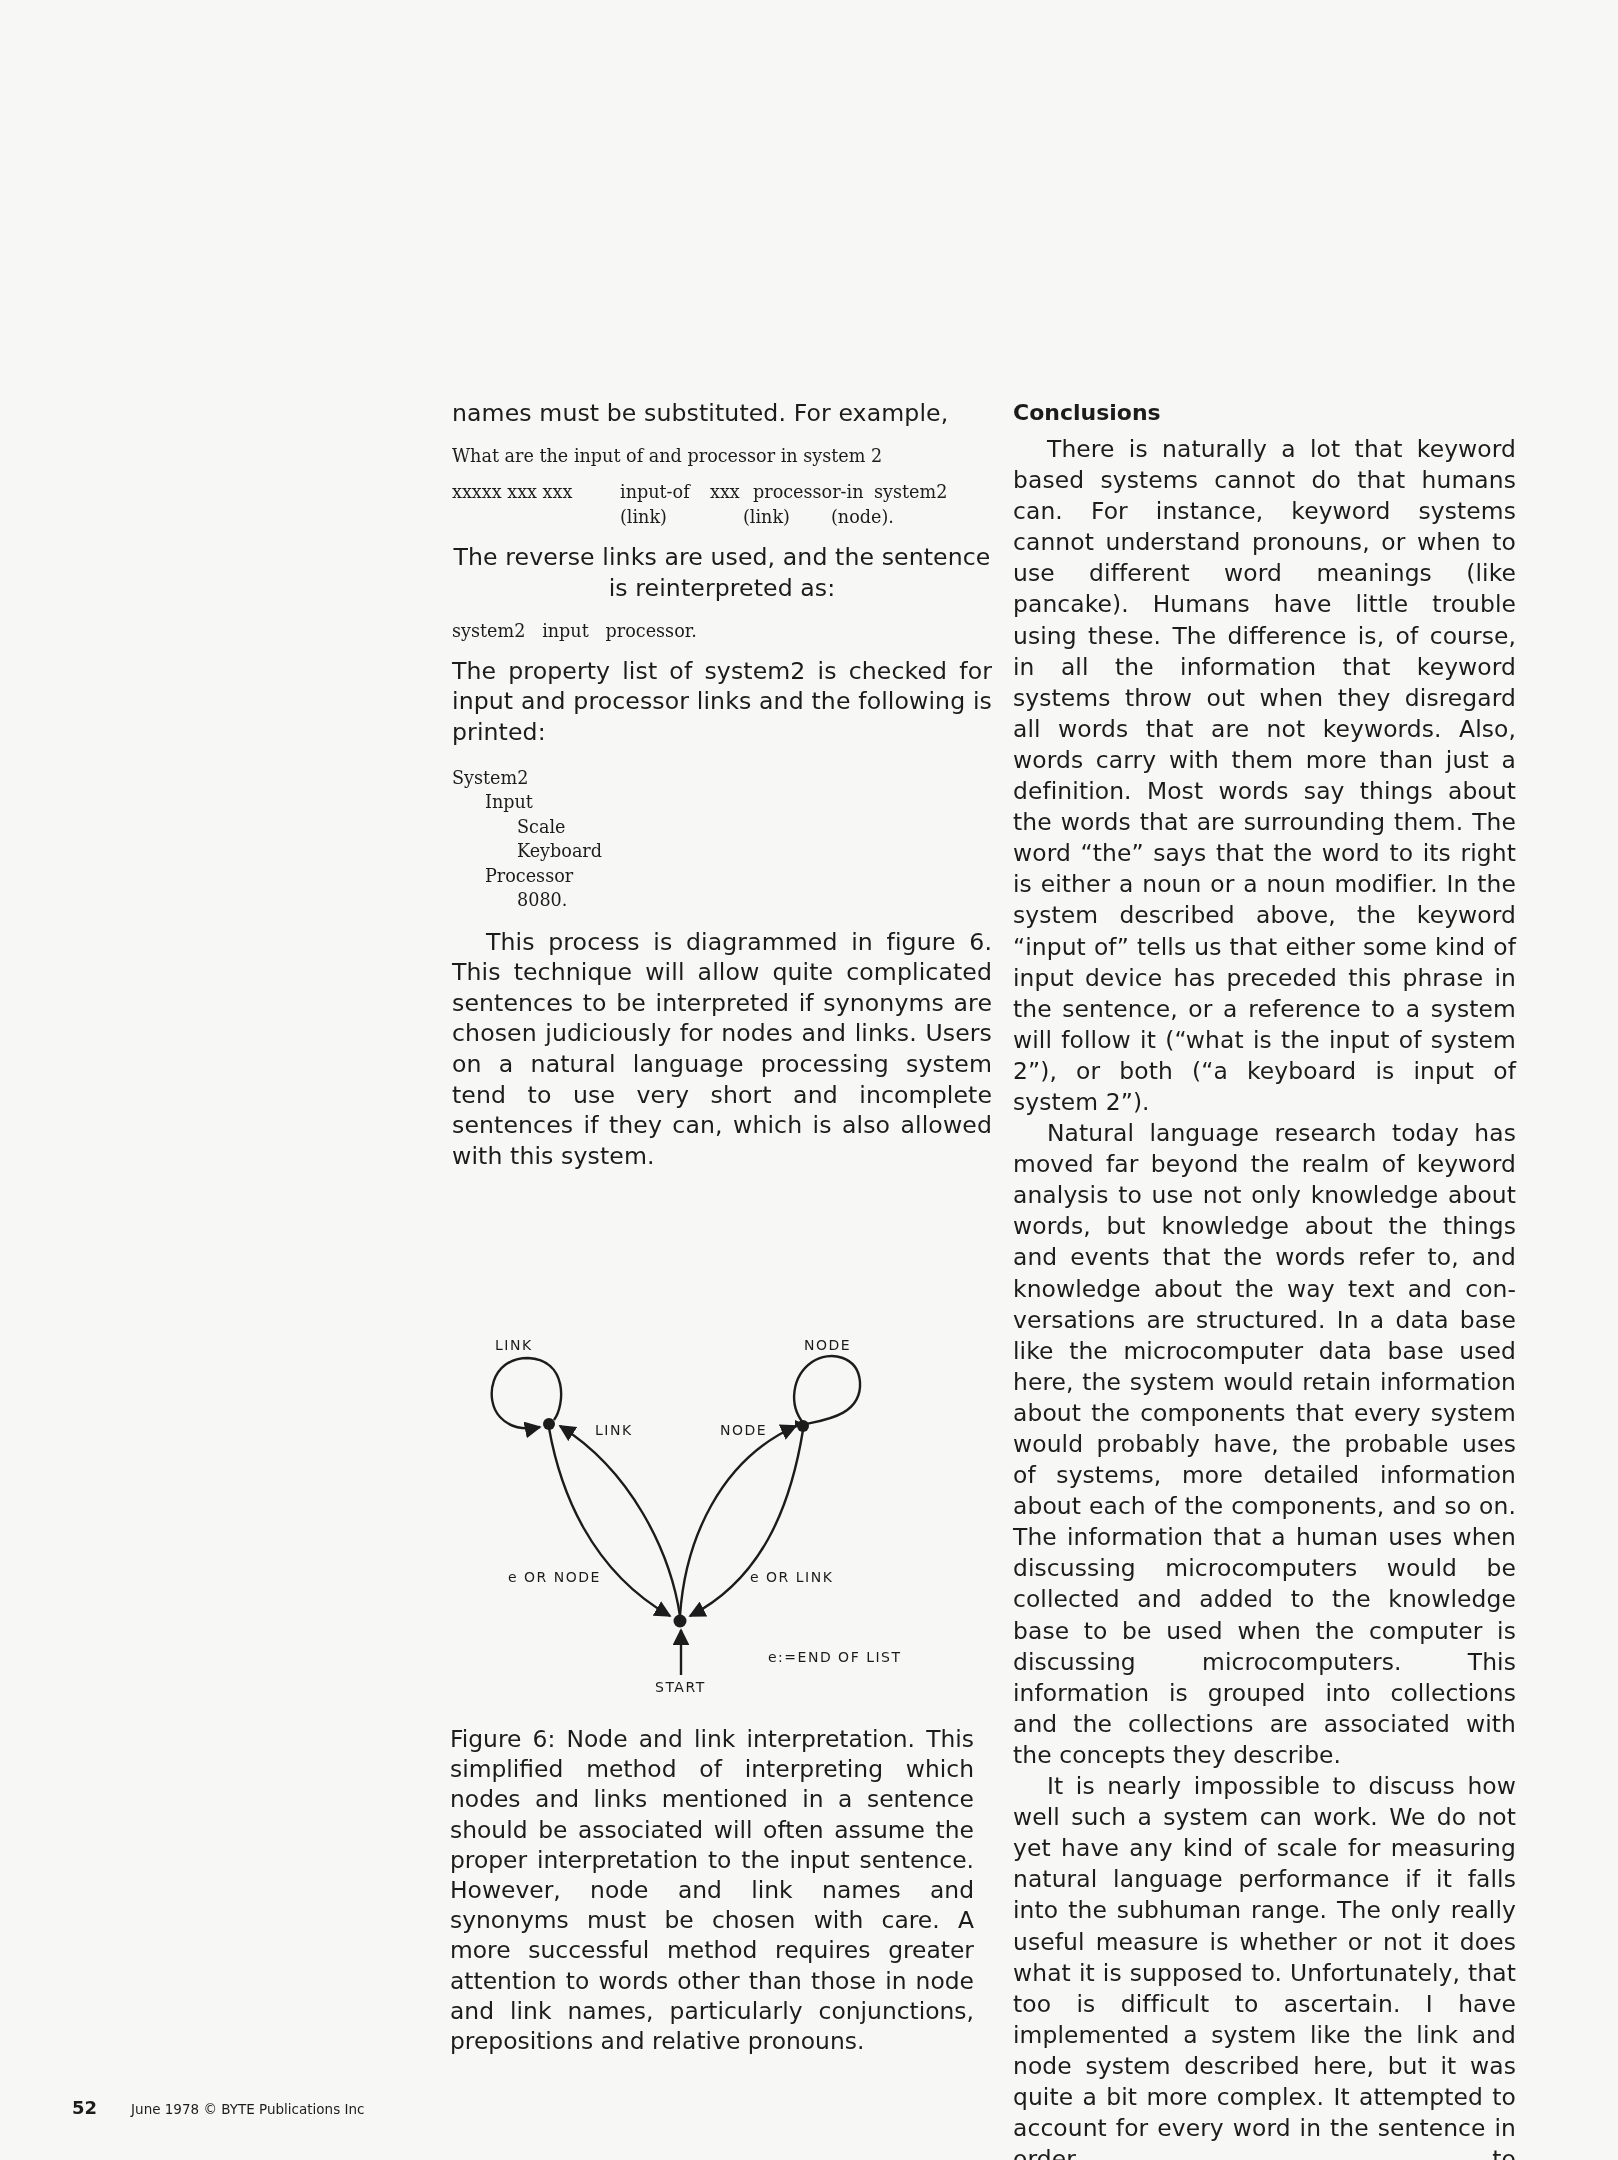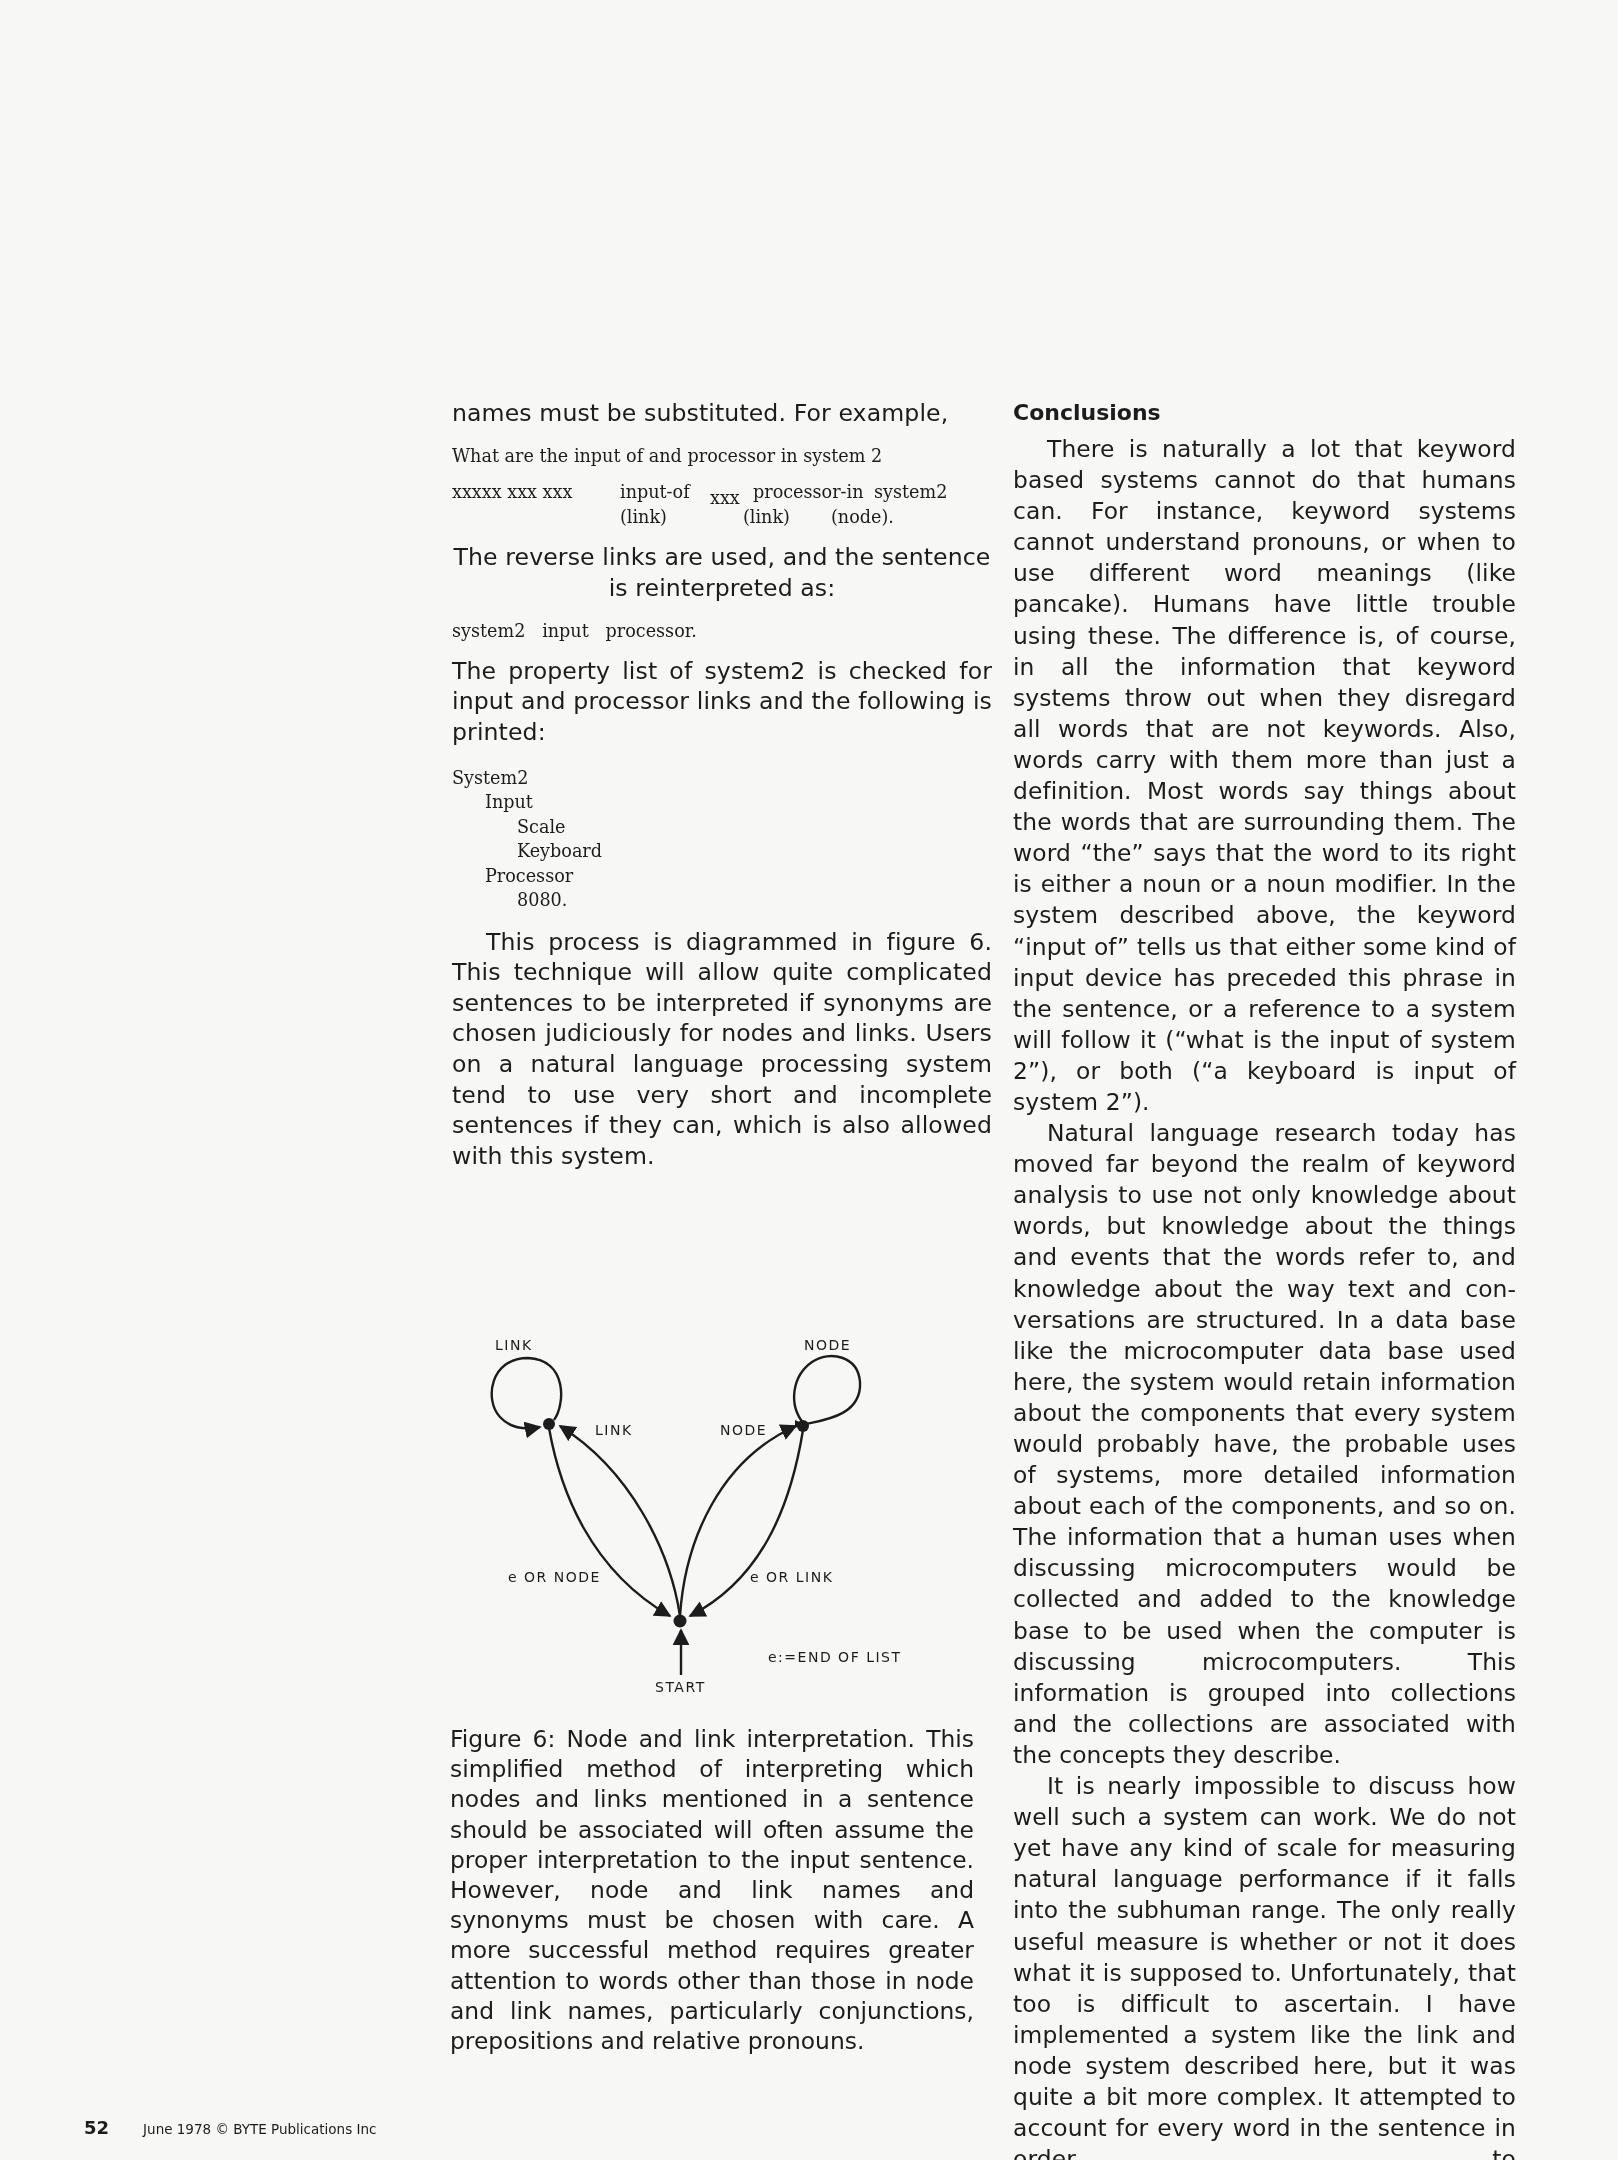--- a/index.html
+++ b/index.html
@@ -58,35 +58,35 @@
 
   #diagram { position: absolute; left: 470px; top: 1320px; width: 500px; height: 380px; }
   #diagram svg { width: 500px; height: 380px; display: block; }
   .dlabel {
     font-family: "DejaVu Sans", sans-serif;
     font-size: 14px;
     letter-spacing: 1.5px;
     fill: #1c1c1c;
   }
 
-  #footer { position: absolute; left: 84px; top: 2097px; white-space: nowrap; margin-top: 20px; }
+  #footer { position: absolute; left: 72px; top: 2097px; white-space: nowrap; }
   #page-num { font-family: "DejaVu Sans", sans-serif; font-weight: bold; font-size: 18px; display: inline-block; width: 54px; }
   #footer-text { font-family: "DejaVu Sans", sans-serif; font-size: 13.5px; }
 </style>
 </head>
 <body>
 
 <div id="left" class="col">
   <p class="body-text" style="text-align:left;">names must be substituted. For example,</p>
   <p class="serif" style="margin-top:15px;">What are the input of and processor in system 2</p>
 
   <div class="serif example-grid" style="margin-top:12px;">
     <span style="left:0;top:0;">xxxxx xxx xxx</span>
     <span style="left:168px;top:0;">input-of</span>
-    <span style="left:258px;top:6px;">xxx</span>
+    <span style="left:258px;top:0;">xxx</span>
     <span style="left:301px;top:0;">processor-in</span>
     <span style="left:422px;top:0;">system2</span>
     <span style="left:168px;top:25px;">(link)</span>
     <span style="left:291px;top:25px;">(link)</span>
     <span style="left:379px;top:25px;">(node).</span>
   </div>
 
   <p class="body-text" style="margin-top:10px;text-align:center;">The reverse links are used, and the sentence is reinterpreted as:</p>
 
   <p class="serif" style="margin-top:16px;word-spacing:0;">

